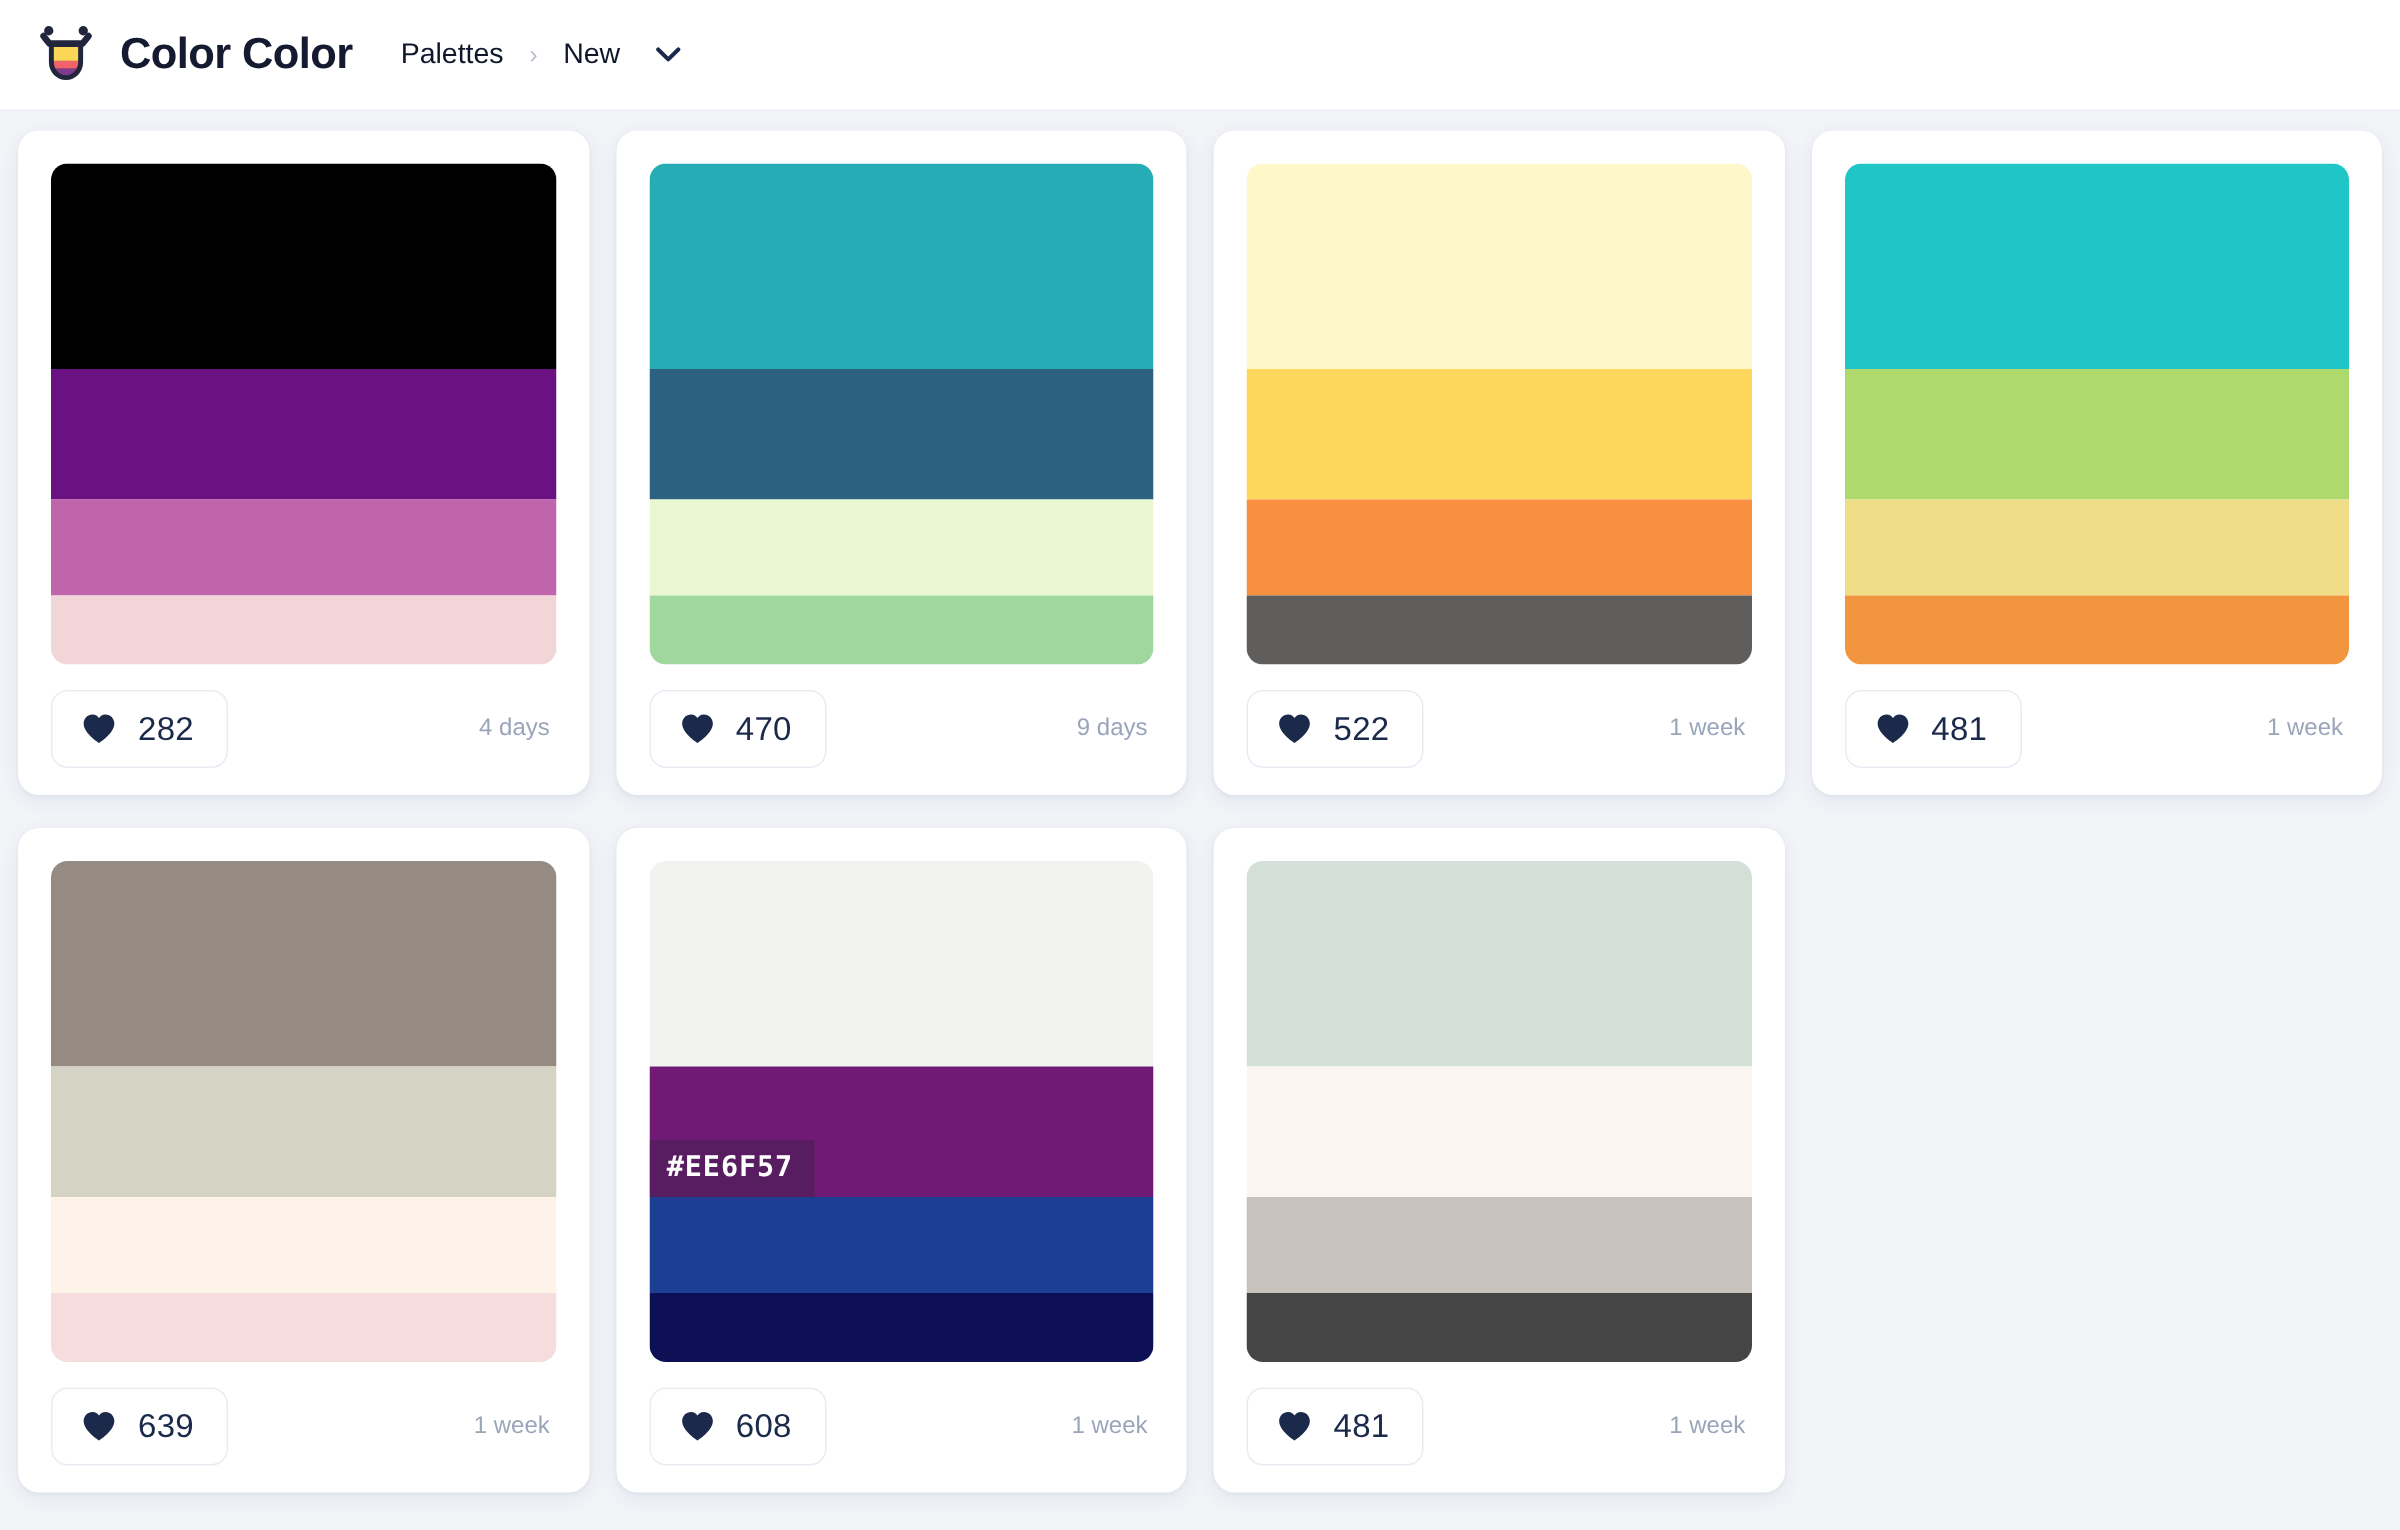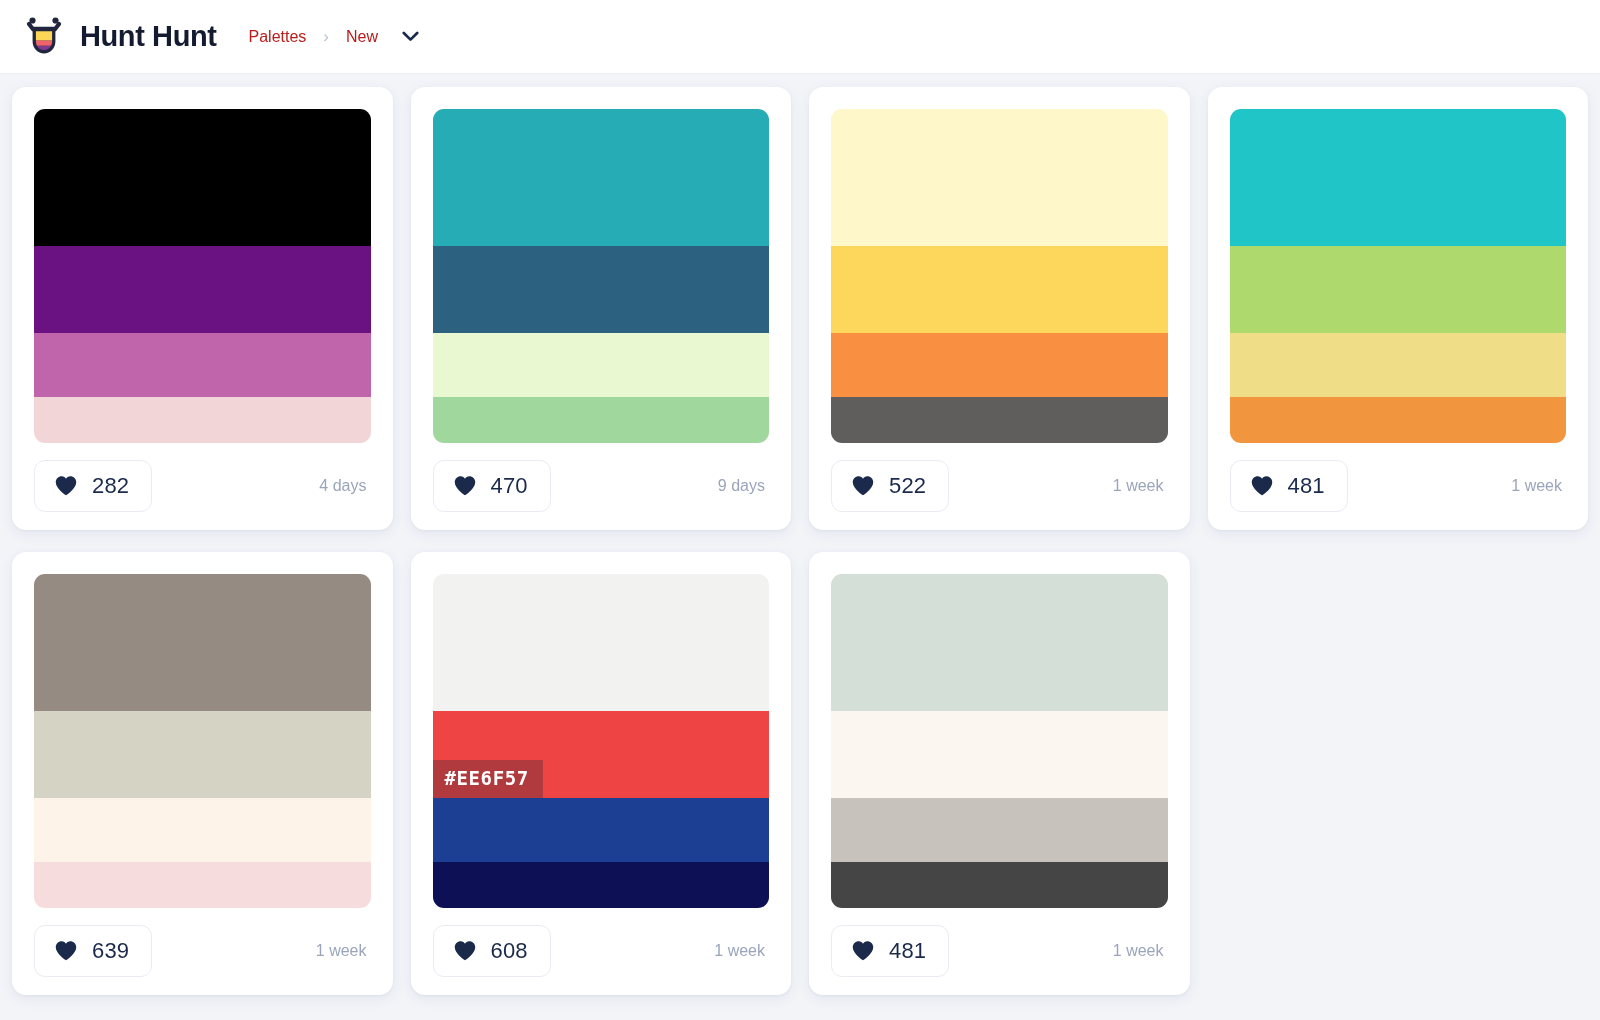--- a/index.html
+++ b/index.html
@@ -52,23 +52,23 @@
   }
 
   .breadcrumb {
     display: flex;
     align-items: center;
     gap: 17px;
     margin-left: 32px;
   }
 
   .crumb {
-    font-size: 16px;
+    font-size: 19px;
     font-weight: 500;
-    color: #b91c1c;
+    color: #0f172a;
     cursor: pointer;
     white-space: nowrap;
     text-align: right;
   }
 
   .crumb-sep {
     font-size: 17px;
     color: #b9c1d2;
     line-height: 1;
     user-select: none;
@@ -193,21 +193,21 @@
       <clipPath id="cupClip">
         <path d="M13.9 16.3 L13.9 26.5 C13.9 31.4 17.6 35.1 22 35.1
                  C26.4 35.1 30.1 31.4 30.1 26.5 L30.1 16.3 Z"></path>
       </clipPath>
       <g clip-path="url(#cupClip)">
         <rect x="13" y="16" width="18" height="9.6" fill="#FCD757"></rect>
         <rect x="13" y="25.6" width="18" height="5.2" fill="#F1636B"></rect>
         <rect x="13" y="30.8" width="18" height="6" fill="#7E3A8E"></rect>
       </g>
     </svg>
-    <div class="brand-name">Hunt Hunt</div>
+    <div class="brand-name">Color Color</div>
   </div>
 
   <div class="breadcrumb">
     <span class="crumb">Palettes</span>
     <span class="crumb-sep">›</span>
     <span class="crumb-drop">
       <span class="crumb">New</span>
       <svg class="chevron" viewBox="0 0 17 11">
         <path d="M1.8 2 L8.5 8.6 L15.2 2" fill="none" stroke="#1B2A4A" stroke-width="2.7" stroke-linecap="round" stroke-linejoin="round"></path>
       </svg>
@@ -298,21 +298,21 @@
             <path d="M12 21.3 C12 21.3 1.3 14.6 1.3 7.7 C1.3 4.1 4.1 1.4 7.5 1.4 C9.6 1.4 11.2 2.5 12 3.9 C12.8 2.5 14.4 1.4 16.5 1.4 C19.9 1.4 22.7 4.1 22.7 7.7 C22.7 14.6 12 21.3 12 21.3 Z" fill="#1B2A4A"></path>
           </svg>
           <span class="like-count">639</span>
         </div>
         <span class="age">1 week</span>
       </div>
     </div>
     <div class="card">
       <div class="palette">
         <div class="swatch s0" title="#F2F2F1" style="background: rgb(242, 242, 241);"></div>
-        <div class="swatch s1" title="#EE6F57" style="background: #ef4444;">
+        <div class="swatch s1" title="#EE6F57" style="background: #701a75;">
           <div class="hex-tip">#EE6F57</div>
         </div>
         <div class="swatch s2" title="#1C3F94" style="background: rgb(28, 63, 148);"></div>
         <div class="swatch s3" title="#0D1055" style="background: rgb(13, 16, 85);"></div>
       </div>
       <div class="card-footer">
         <div class="like-btn">
           <svg class="heart" viewBox="0 0 24 23">
             <path d="M12 21.3 C12 21.3 1.3 14.6 1.3 7.7 C1.3 4.1 4.1 1.4 7.5 1.4 C9.6 1.4 11.2 2.5 12 3.9 C12.8 2.5 14.4 1.4 16.5 1.4 C19.9 1.4 22.7 4.1 22.7 7.7 C22.7 14.6 12 21.3 12 21.3 Z" fill="#1B2A4A"></path>
           </svg>

